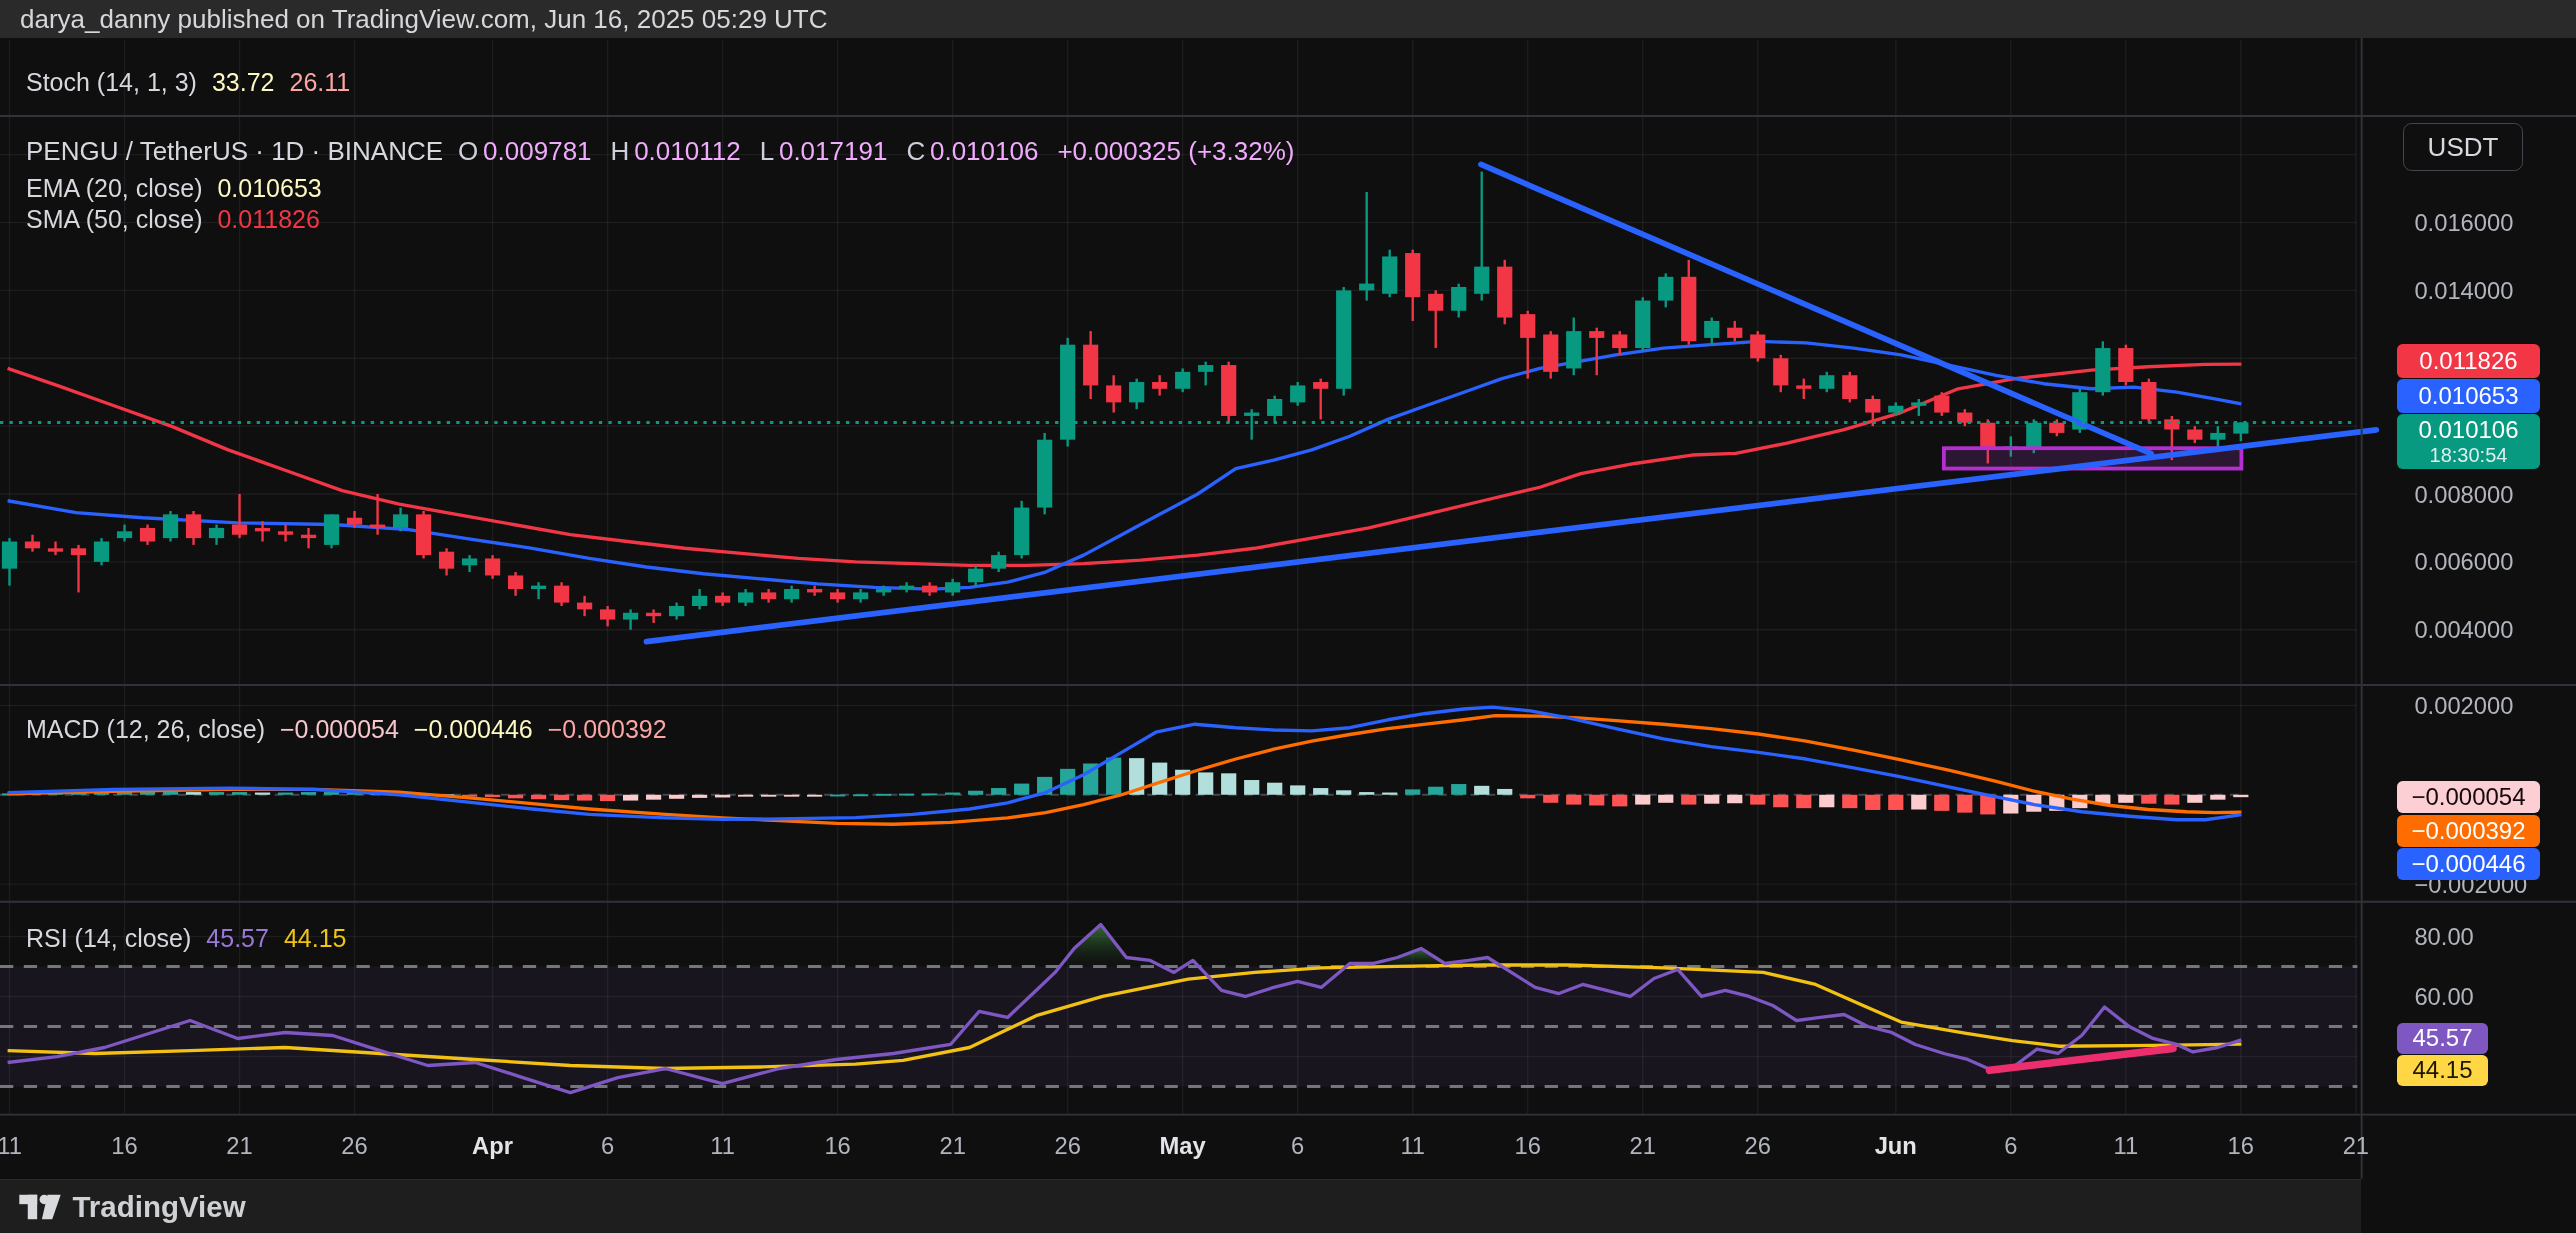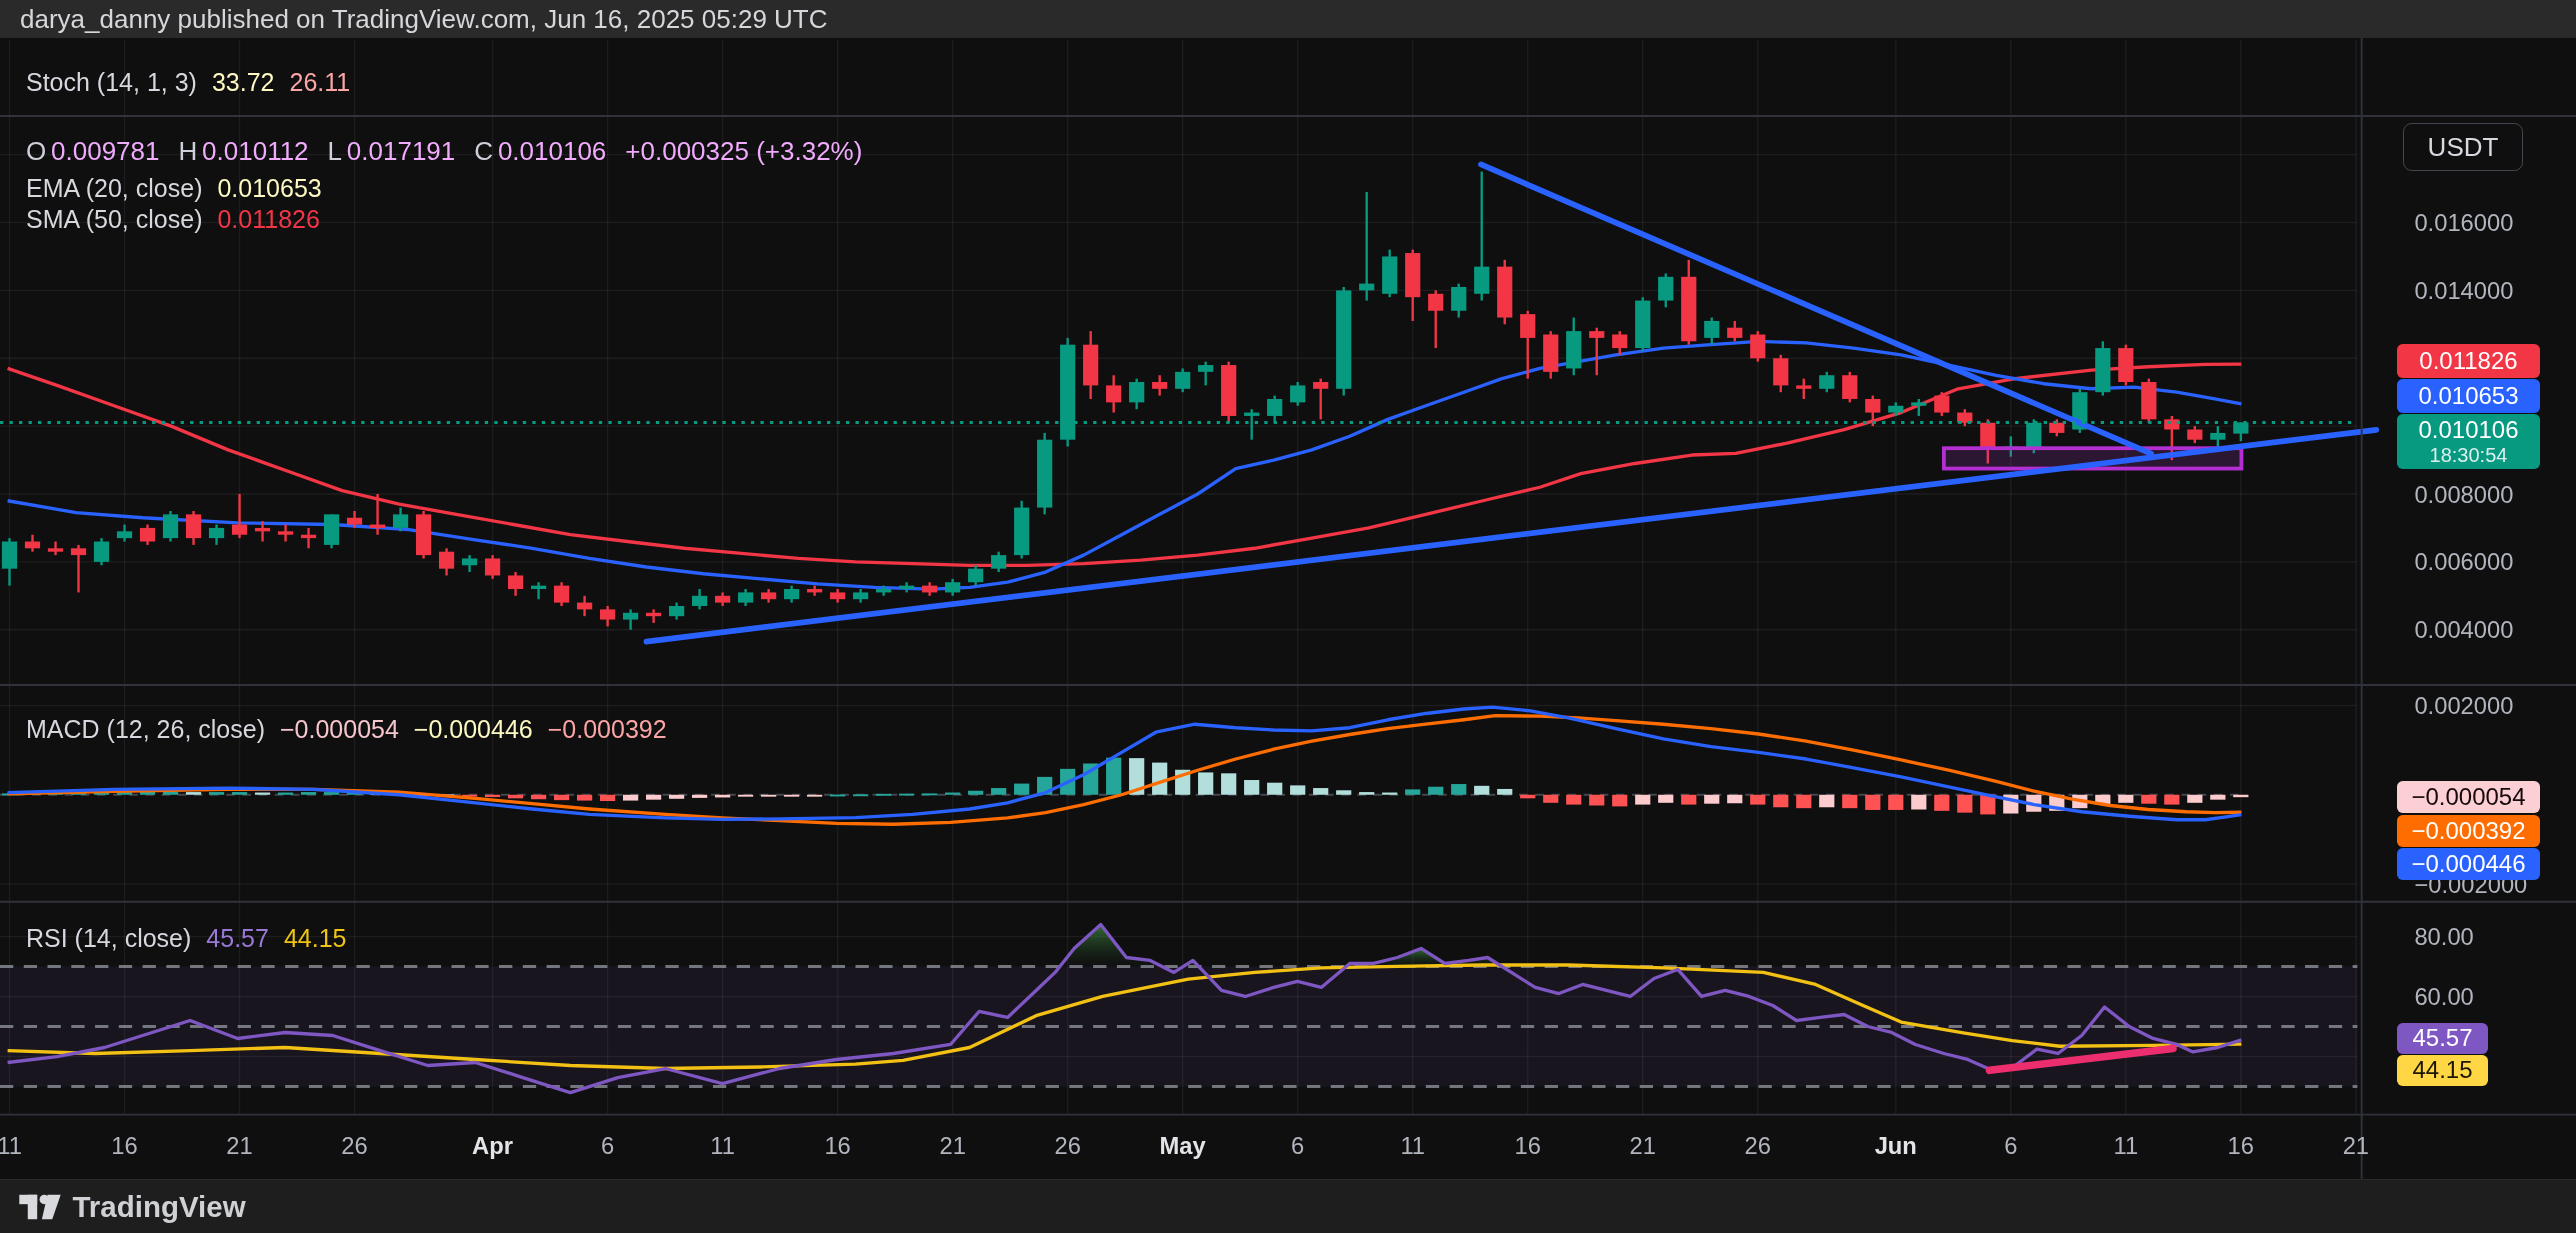--- a/index.html
+++ b/index.html
@@ -2,21 +2,21 @@
 <html style="font-size:15px"><head>
 <meta charset="utf-8">
 <style>
   html,body{margin:0;padding:0;background:#0f0f10;}
   body{position:relative;width:2576px;height:1234px;overflow:hidden;
        font-family:"Liberation Sans",sans-serif;-webkit-font-smoothing:antialiased;}
   #chart-svg{position:absolute;left:0;top:0;z-index:1;}
   .header{position:absolute;left:0;top:0;width:2576px;height:38px;background:#2a2a2b;z-index:3;
           display:flex;align-items:center;padding-left:20px;box-sizing:border-box;
           color:#d6d7da;font-size:26px;}
-  .footer{position:absolute;left:0;top:1179px;width:2576px;height:55px;background:#1e1e1f;z-index:3;
+  .footer{position:absolute;left:0;top:1179px;width:2361px;height:55px;background:#1e1e1f;z-index:3;
           border-top:1px solid #2b2b2c;display:flex;align-items:center;padding-left:19px;box-sizing:border-box;}
   .footer .brand{color:#cfd1d4;font-size:29.5px;font-weight:600;margin-left:11.4px;}
   .legend{position:absolute;left:26px;z-index:4;display:flex;align-items:baseline;
           font-size:25px;color:#d6d8de;white-space:nowrap;}
   .legend span{margin-right:15px;}
   #symbol-legend{font-size:26px;}
   .lt{color:#cdd0d8;margin-right:4.8px !important;}
   .kv{margin-right:19px !important;}
   .v-up{color:#f0abfc;}
   .v-blue{color:#fef9c3;}
@@ -486,20 +486,21 @@
   <span>darya_danny published on TradingView.com, Jun 16, 2025 05:29 UTC</span>
 </div>
 
 <div class="legend" id="stoch-legend" style="top:68px">
   <span>Stoch (14, 1, 3)</span>
   <span class="v-blue">33.72</span>
   <span class="v-orange">26.11</span>
 </div>
 
 <div class="legend" id="symbol-legend" style="top:136px">
+  <span>PENGU / TetherUS · 1D · BINANCE</span>
   <span class="lt">O</span>
   <span class="v-up kv">0.009781</span>
   <span class="lt">H</span>
   <span class="v-up kv">0.010112</span>
   <span class="lt">L</span>
   <span class="v-up kv">0.017191</span>
   <span class="lt">C</span>
   <span class="v-up kv">0.010106</span>
   <span class="v-up">+0.000325 (+3.32%)</span>
 </div>

